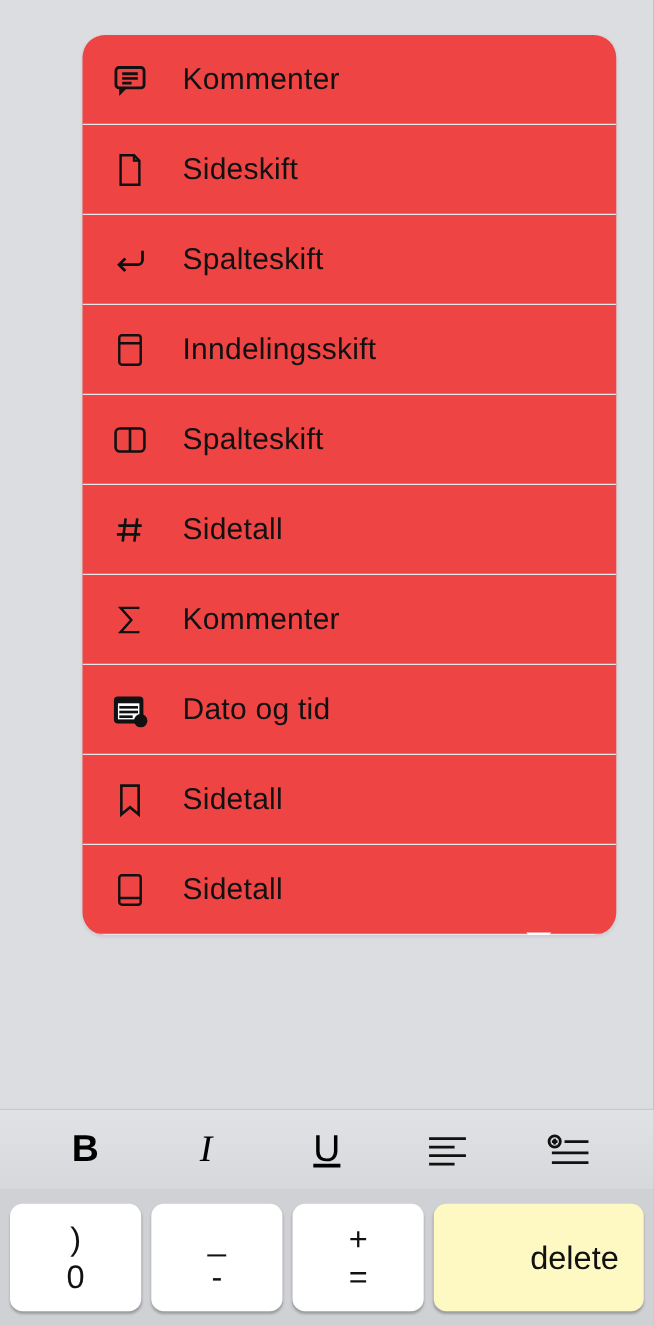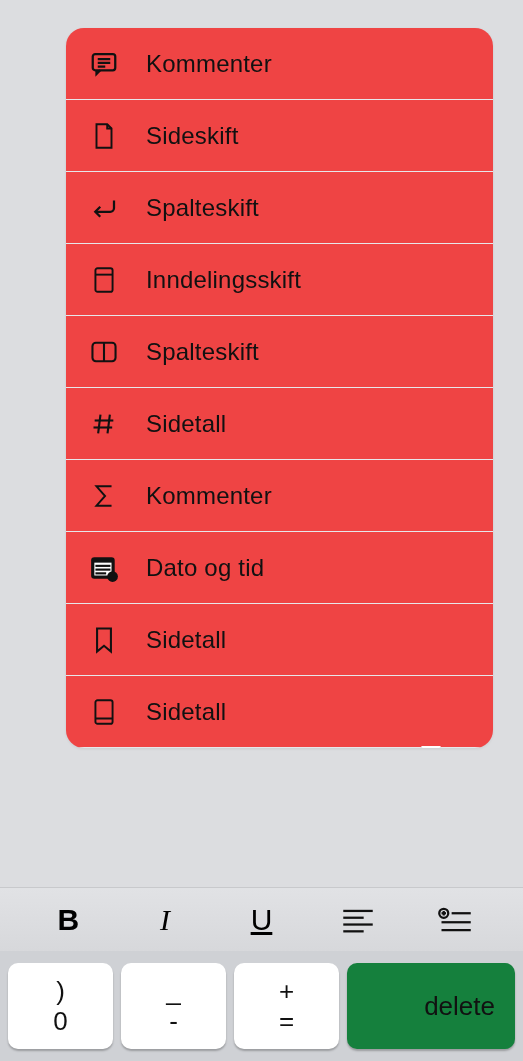--- a/index.html
+++ b/index.html
@@ -97,21 +97,21 @@
       flex-direction: column;
       align-items: center;
       justify-content: center;
       font-size: 25px;
       color: #111;
       height: 86px;
     }
     .key.small { width: 105px; }
     .key.delete {
       flex: 1;
-      background: #15803d;
+      background: #fef9c3;
       font-size: 26px;
       color: #111;
       align-items: flex-end;
       justify-content: center;
       padding-right: 20px;
     }
     .key-top { line-height: 1; font-size: 26px; }
     .key-bottom { line-height: 1; font-size: 26px; margin-top: 4px; }
   </style>
 </head>

